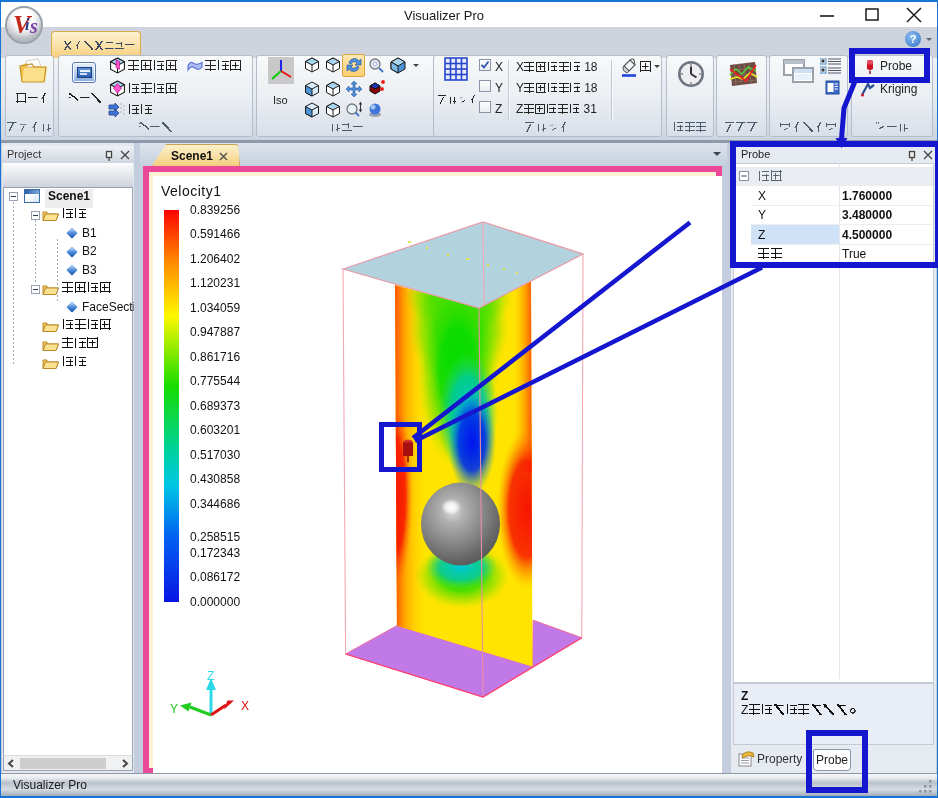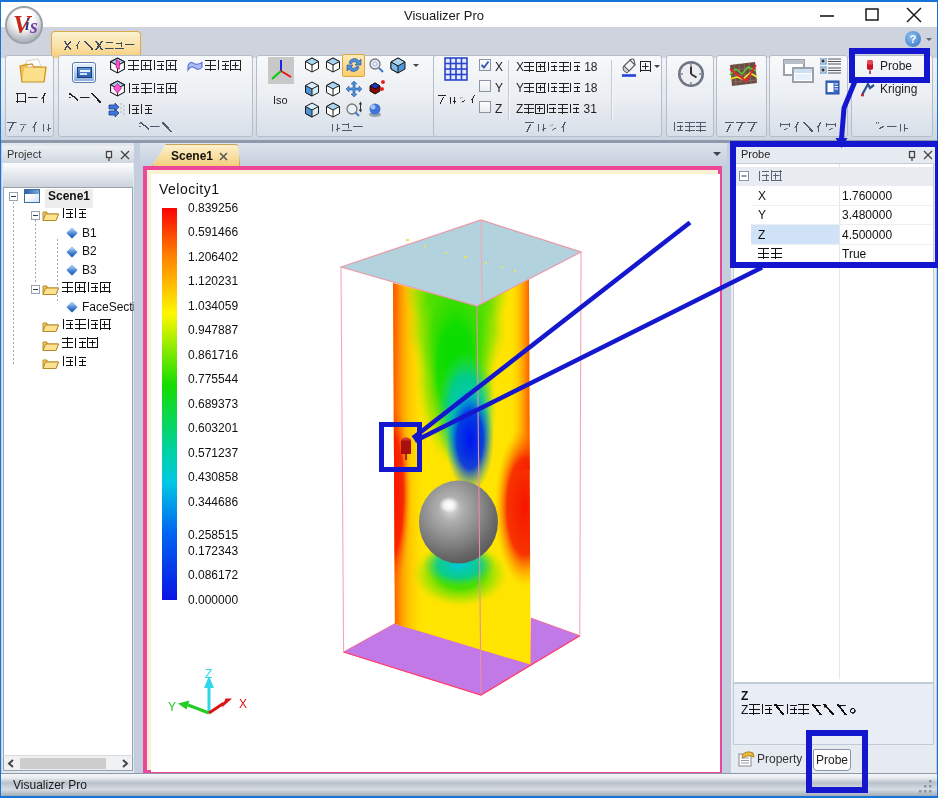--- a/index.html
+++ b/index.html
@@ -64,30 +64,30 @@
 .exp::before{content:"";position:absolute;left:1px;top:3px;width:5px;height:1px;background:#2b3d54}
 .diam{position:absolute;width:8px;height:8px;background:linear-gradient(135deg,#9cc3ee 20%,#3f7fd2 60%,#1d55a8);transform:rotate(45deg);border-radius:1px}
 
 #rp{left:731px;top:143px;width:205px;height:630px;background:#e6ebf2}
 #rp .hdr{position:absolute;left:2px;top:3px;width:201px;height:17px;font-size:11px;color:#222;padding:2px 0 0 8px}
 #grid{position:absolute;left:2px;top:20px;width:201px;height:520px;background:#fff;border:1px solid #c6cdd8}
 .prow{position:absolute;left:0;width:199px;height:19px;font-size:12px;color:#111}
 .pdiv{position:absolute;left:105px;top:0;width:1px;height:515px;background:#e4e6ea}
 .pcat{background:#e9ecf1;color:#5c6575;font-weight:bold}
 .pname{position:absolute;left:24px;top:3px}
-.pval{position:absolute;left:108px;top:3px;font-weight:normal}
+.pval{position:absolute;left:108px;top:3px;font-weight:bold}
 .rowline{position:absolute;left:17px;width:182px;height:1px;background:#eceef0}
 #desc{position:absolute;left:2px;top:540px;width:201px;height:62px;background:#e9eef6;border:1px solid #c2cad6;font-size:12px;color:#111;padding:5px 7px}
 #rtabs{position:absolute;left:0;top:602px;width:175px;height:26px}
 #probetab{position:absolute;left:82px;top:4px;width:38px;height:22px;background:#fff;border:1px solid #8895aa;border-radius:2px 2px 4px 4px;font-size:12px;color:#222;text-align:center;padding-top:3px}
 
 #doc{left:140px;top:143px;width:587px;height:631px}
 #tabstrip{position:absolute;left:0;top:0;width:587px;height:23px;background:linear-gradient(#dde3ec,#c5cfdd)}
 #stab{position:absolute;left:12px;top:1px;width:88px;height:22px;background:linear-gradient(#fdf0ca,#f9dfa2 55%,#f4cd7c);border:1px solid #c9a355;border-bottom:none;clip-path:polygon(14px 0,86px 0,100% 100%,0 100%);border-radius:5px 5px 0 0;font-size:12px;font-weight:bold;color:#111}
-#dframe{position:absolute;left:3px;top:23px;width:579px;height:608px;background:#faf2d2;border:4px solid #ec4899}
+#dframe{position:absolute;left:3px;top:23px;width:579px;height:608px;background:#faf2d2;border:6px solid #ec4899}
 #canvas{position:absolute;left:4px;top:4px;width:569px;height:598px;background:#fff;overflow:hidden}
 
 #status{left:1px;top:773px;width:936px;height:23px;background:linear-gradient(#f4f6f8 0%,#e9ecf0 18%,#b9c1cb 40%,#d7dce2 70%,#a2abb7 100%);border-top:1px solid #8e98a8;font-size:12px;color:#1a1a1a}
 #provebox{position:absolute;left:607px;top:170px;width:124px;height:51px;background:#fff;border:5px solid #1517ce;z-index:60;font-size:14px;color:#000;text-align:right}
 svg{display:block}
 #annosvg{position:absolute;left:0;top:0;z-index:55;pointer-events:none}
 .cblab{position:absolute;left:37px;font-size:12px;color:#111;white-space:nowrap}
 </style>
 <div class="abs bT"></div>
     <div class="abs bB"></div>
@@ -459,21 +459,21 @@
             <div class="cblab" style="top:26.7px">0.839256</div>
             <div class="cblab" style="top:51.2px">0.591466</div>
             <div class="cblab" style="top:75.7px">1.206402</div>
             <div class="cblab" style="top:100.2px">1.120231</div>
             <div class="cblab" style="top:124.7px">1.034059</div>
             <div class="cblab" style="top:149.1px">0.947887</div>
             <div class="cblab" style="top:173.6px">0.861716</div>
             <div class="cblab" style="top:198.1px">0.775544</div>
             <div class="cblab" style="top:222.6px">0.689373</div>
             <div class="cblab" style="top:247.1px">0.603201</div>
-            <div class="cblab" style="top:271.6px">0.571237</div>
+            <div class="cblab" style="top:271.6px">0.517030</div>
             <div class="cblab" style="top:296.1px">0.430858</div>
             <div class="cblab" style="top:320.6px">0.344686</div>
             <div class="cblab" style="top:354px">0.258515</div>
             <div class="cblab" style="top:369.6px">0.172343</div>
             <div class="cblab" style="top:394.0px">0.086172</div>
             <div class="cblab" style="top:418.5px">0.000000</div>
           </div>
   <svg class="abs" style="left:0;top:0" width="574" height="598" viewBox="147 170 574 598">
   <defs>
    <clipPath id="slc">

